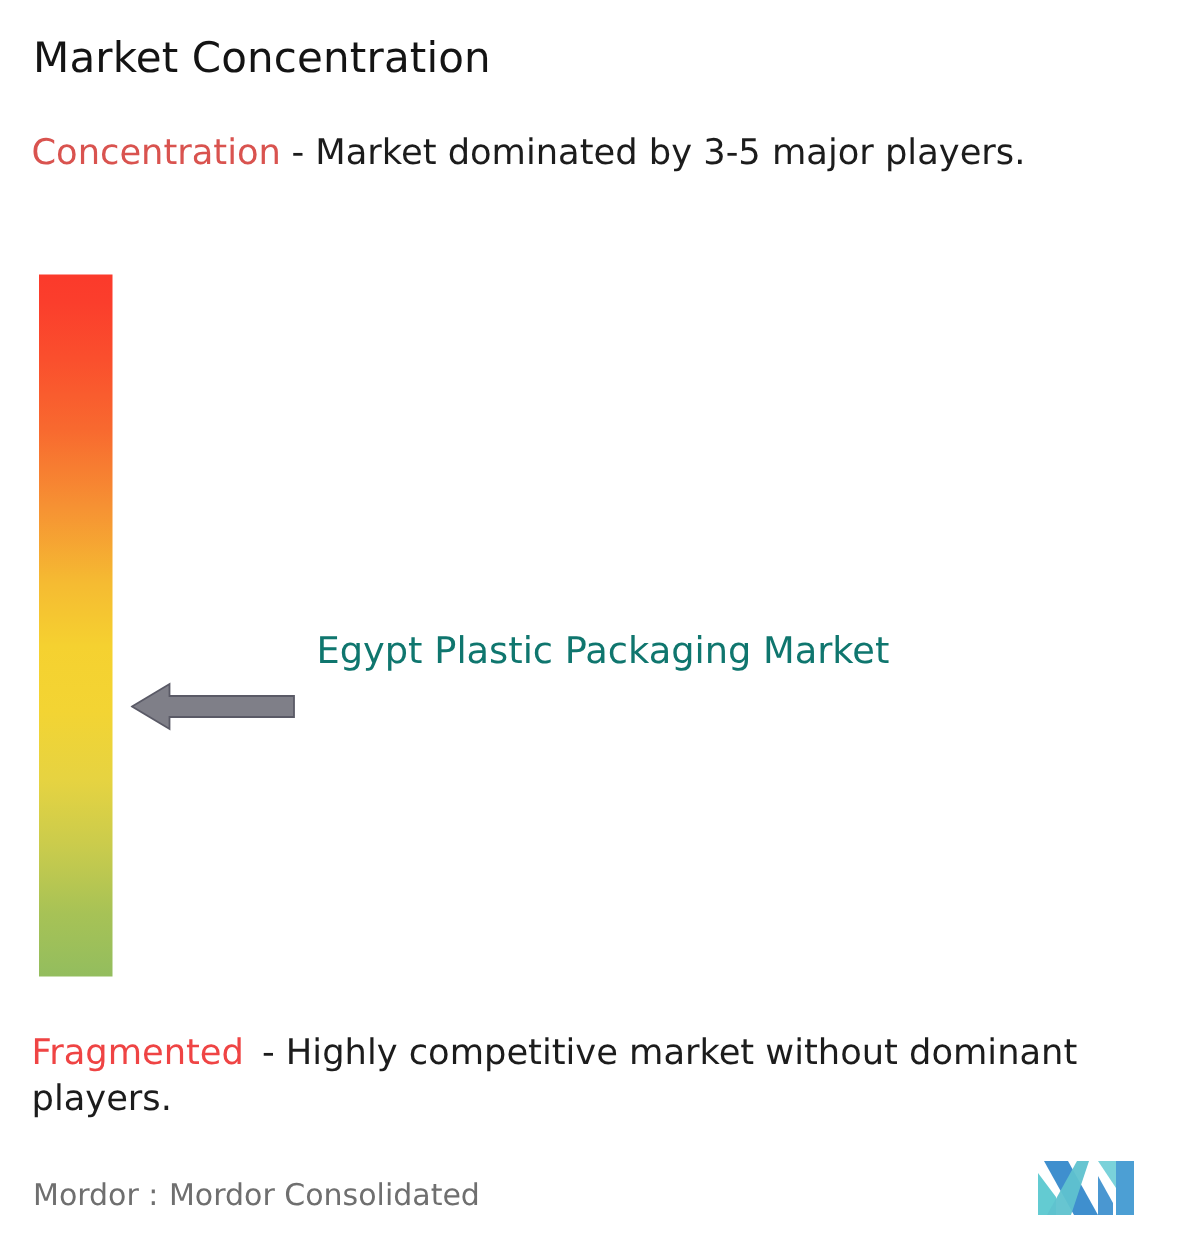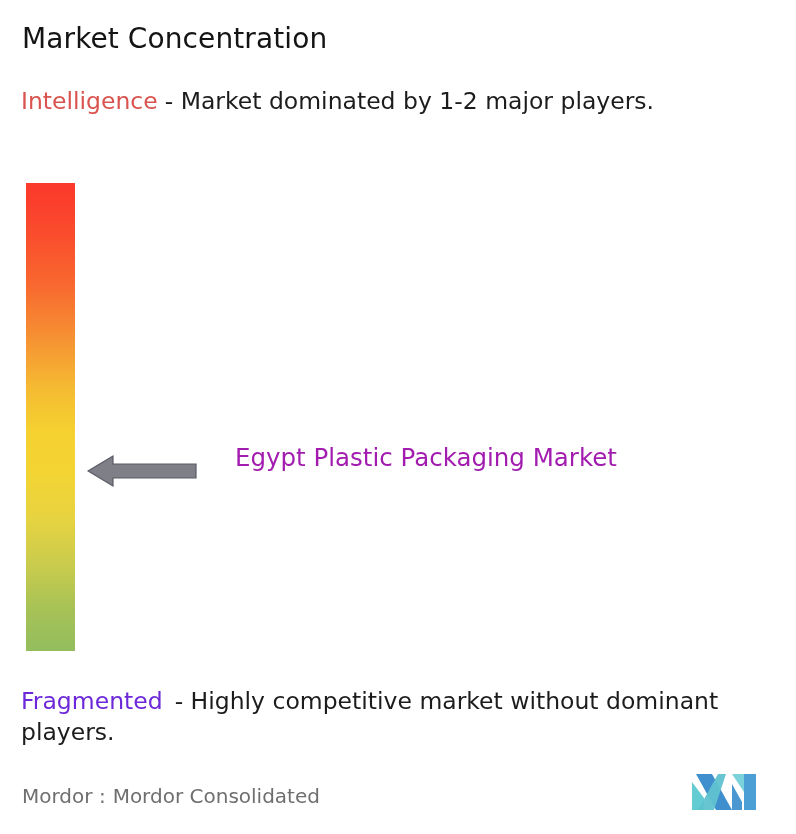--- a/index.html
+++ b/index.html
@@ -85,27 +85,26 @@
     left: 87px;
     top: 452px;
     width: 110px;
     height: 38px;
   }
 
   
   .market-label {
     position: absolute;
     left: 211px;
-    top: 440px;
+    top: 416px;
     width: 420px;
     font-size: 24.5px;
     line-height: 35px;
-    color: #a21caf;
+    color: #0f766e;
     font-weight: 400;
-    margin-left: 24px;
   }
 
   
   .caption-bottom {
     position: absolute;
     left: 21px;
     top: 686px;
     width: 766px;
     font-size: 23.5px;
     line-height: 31px;
@@ -140,35 +139,35 @@
   }
 </style>
 </head>
 <body>
 
 <div class="page">
 
   <div class="title">Market Concentration</div>
 
   <div class="caption-top">
-    <span class="kw-consolidated" style="color: rgb(217, 83, 79);">Intelligence</span><span class="gap"></span><span>- Market dominated by 1-2 major players.</span>
+    <span class="kw-consolidated" style="color: rgb(217, 83, 79);">Concentration</span><span class="gap"></span><span>- Market dominated by 3-5 major players.</span>
   </div>
 
   <div class="gradient-bar"></div>
 
   <div class="arrow">
     <svg width="110" height="38" viewBox="0 0 110 38" xmlns="http://www.w3.org/2000/svg">
       <polygon points="1,19 26,4 26,12 109,12 109,26 26,26 26,34" fill="#7f7f88" stroke="#5a5a66" stroke-width="1.2" stroke-linejoin="miter"></polygon>
     </svg>
   </div>
 
   <div class="market-label">Egypt Plastic Packaging Market</div>
 
   <div class="caption-bottom">
-    <span class="kw-fragmented" style="color: #6d28d9; margin-top: 14px;">Fragmented</span><span class="gap-wide"></span><span>- Highly competitive market without dominant players.</span>
+    <span class="kw-fragmented" style="color: #ef4444; margin-top: 14px;">Fragmented</span><span class="gap-wide"></span><span>- Highly competitive market without dominant players.</span>
   </div>
 
   <div class="source" style="color: rgb(111, 111, 111);">
     <span>Mordor :</span><span class="gap"></span><span>Mordor Consolidated</span>
   </div>
 
   <div class="logo">
     <svg width="64" height="46" viewBox="0 0 64 46" xmlns="http://www.w3.org/2000/svg">
 
       <polygon points="0,12 0,40 12,40 12,28" fill="#63cbd2"></polygon>

